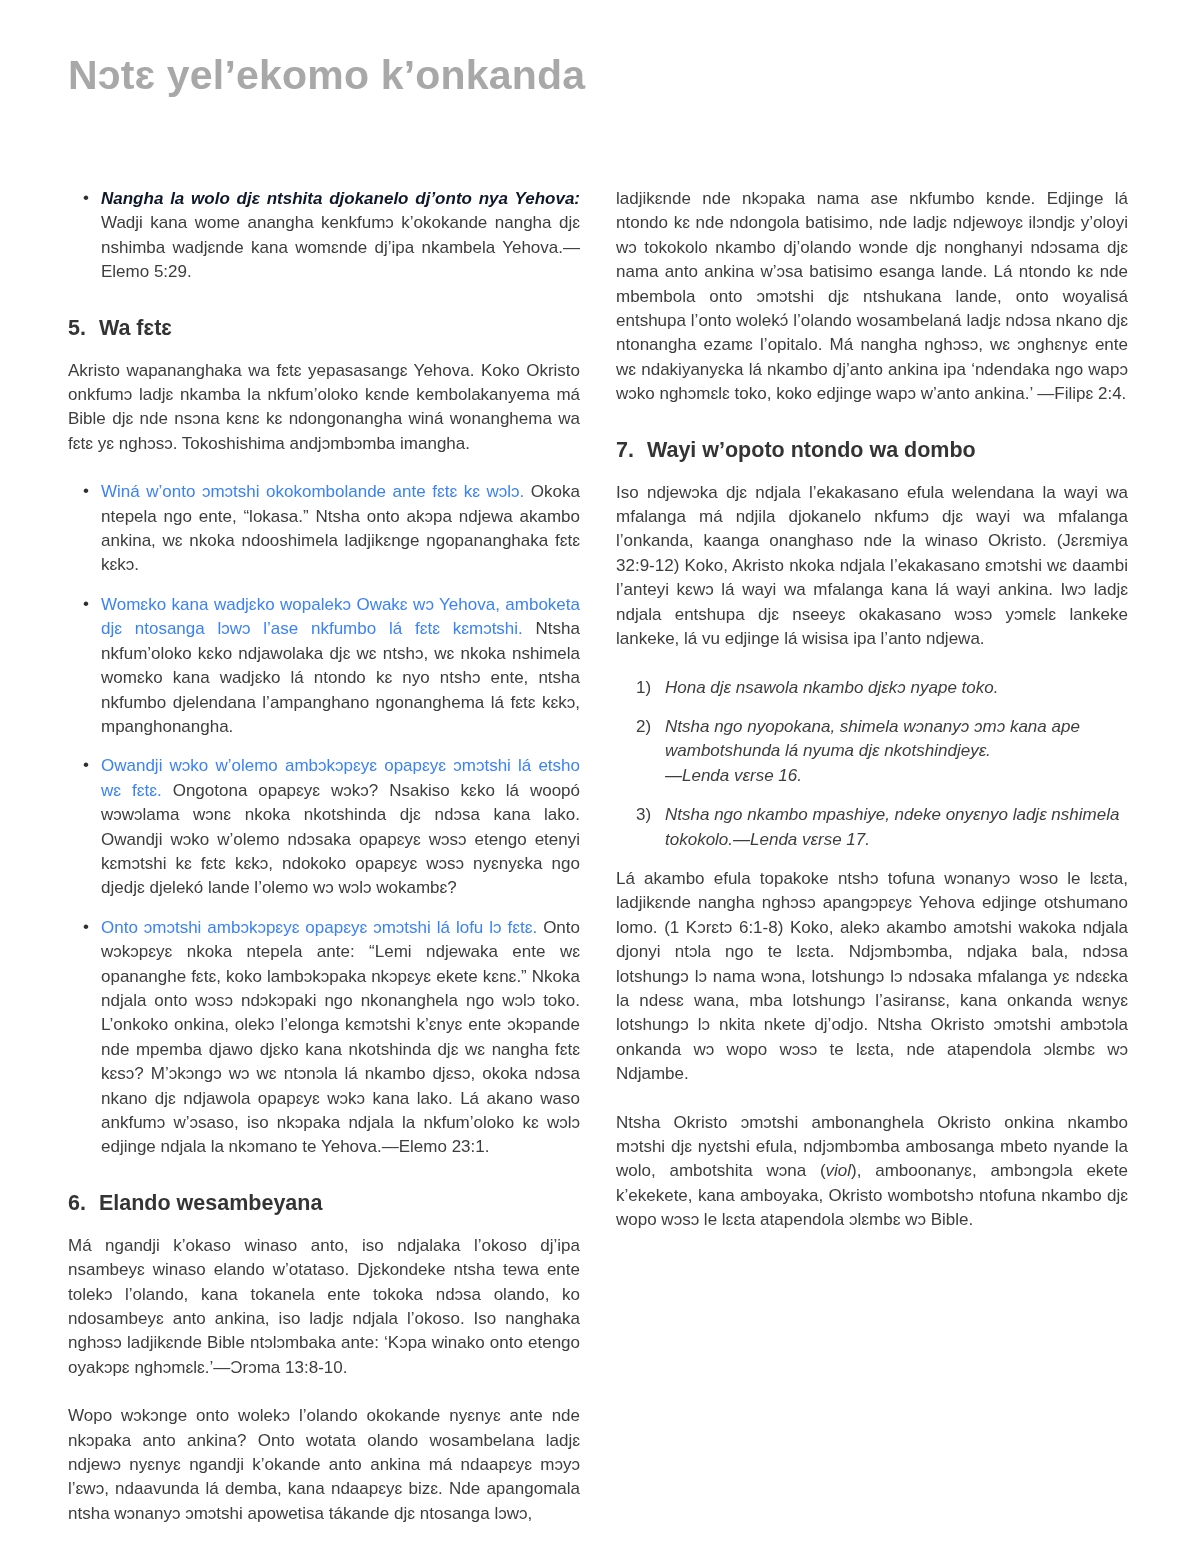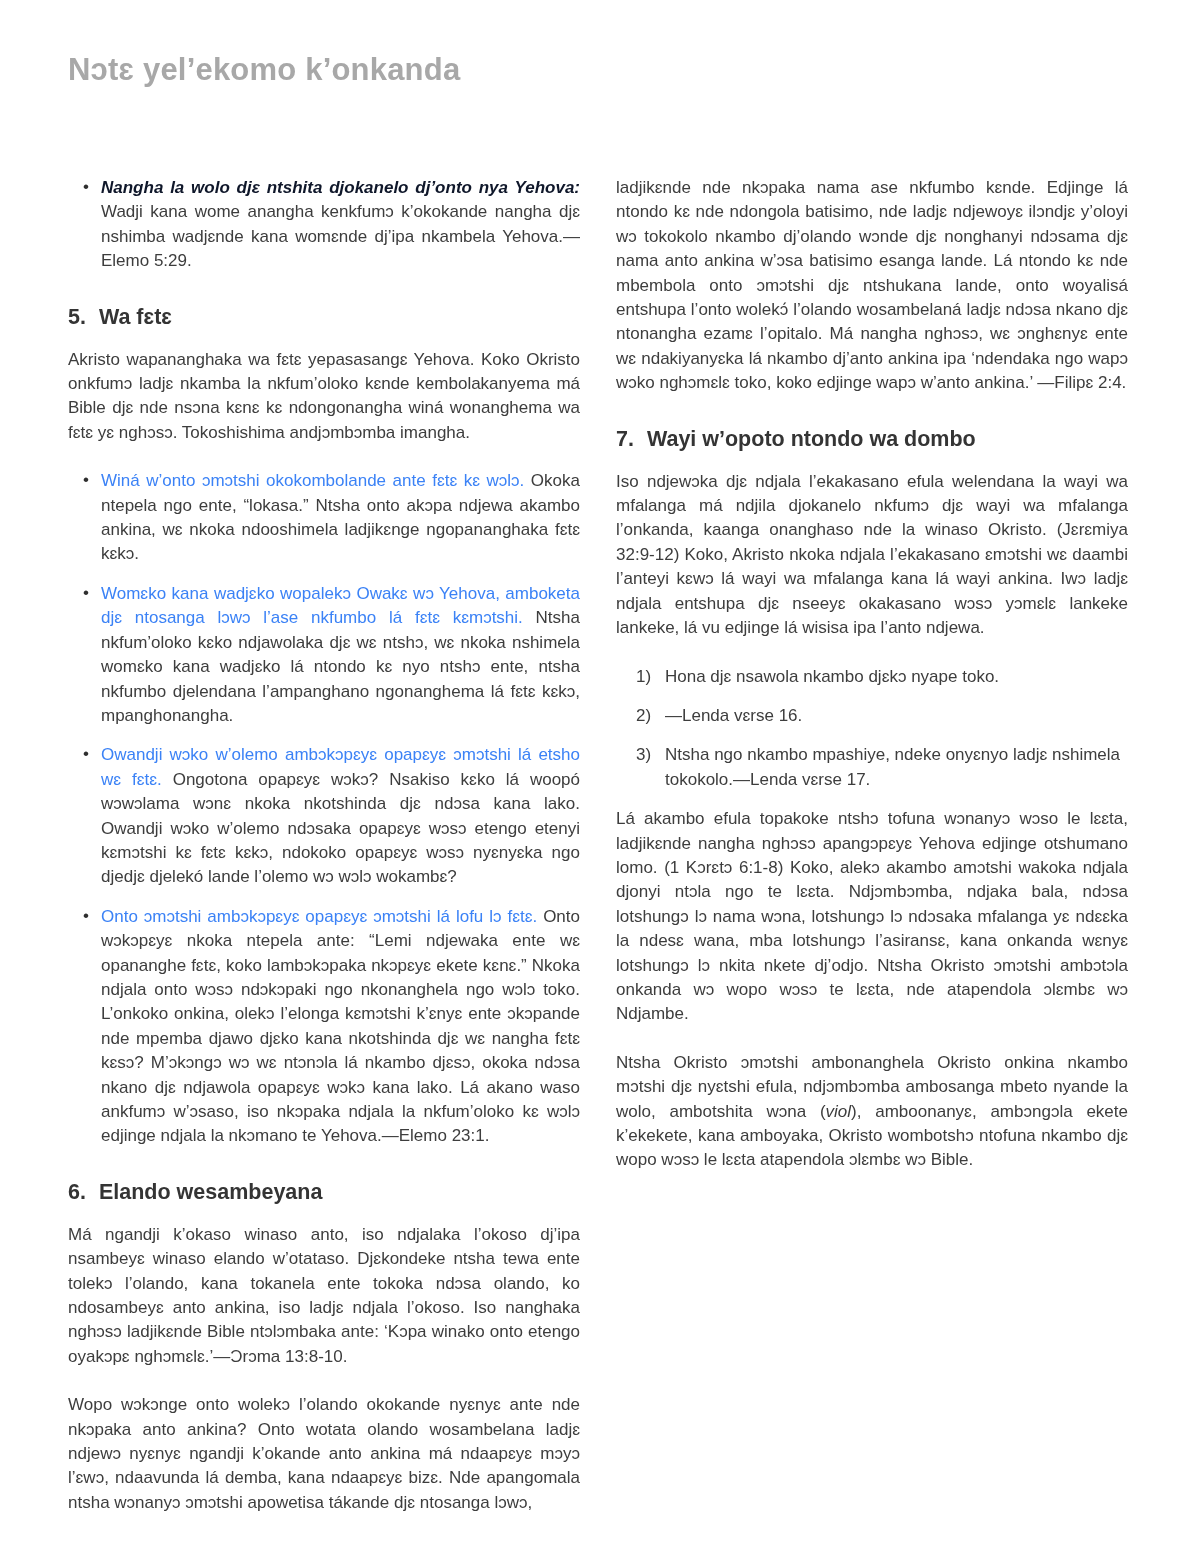--- a/index.html
+++ b/index.html
@@ -9,21 +9,21 @@
     width: 1200px;
     height: 1543px;
     margin: 0 auto;
     background: #ffffff;
     overflow: hidden;
     font-family: "Liberation Sans", sans-serif;
     color: #3d3d3d;
     padding: 52px 72px 40px 68px;
   }
   .doc-title {
-    font-size: 31px;
+    font-size: 41px;
     font-weight: bold;
     color: #a8a8a8;
     margin: 0 0 88px 0;
     letter-spacing: 0.2px;
   }
   .columns { display: flex; gap: 36px; }
   .col {
     width: 512px;
     flex: none;
     font-size: 17px;
@@ -58,21 +58,21 @@
   .lead-bold { font-weight: normal; color: #3b82f6; }
   .lead-bold-italic { font-weight: bold; font-style: italic; color: #0f172a; }
   .num-list { margin: 0 0 10px 0; }
   .num-item {
     display: flex;
     text-align: left;
     padding-left: 20px;
     margin: 0 0 15px 0;
   }
   .num-item .num { flex: none; width: 29px; }
-  .num-item .num-body { flex: 1 1 auto; }
+  .num-item .num-body { flex: 1 1 auto; font-style: italic; }
   .num-item .ref { display: block; }
   .italic { font-style: italic; margin-top: 28px; }
   .section-heading:first-child { margin-top: 0; }
 </style>
 </head>
 <body>
 
 <div class="page">
 
   <h1 class="doc-title">Nɔtɛ yel’ekomo k’onkanda</h1>
@@ -134,21 +134,21 @@
 
       <p class="para">Iso ndjewɔka djɛ ndjala l’ekakasano efula welendana la wayi wa mfalanga má ndjila djokanelo nkfumɔ djɛ wayi wa mfalanga l’onkanda, kaanga onanghaso nde la winaso Okristo. (Jɛrɛmiya 32:9-12) Koko, Akristo nkoka ndjala l’ekakasano ɛmɔtshi wɛ daambi l’anteyi kɛwɔ lá wayi wa mfalanga kana lá wayi ankina. Iwɔ ladjɛ ndjala entshupa djɛ nseeyɛ okakasano wɔsɔ yɔmɛlɛ lankeke lankeke, lá vu edjinge lá wisisa ipa l’anto ndjewa.</p>
 
       <div class="num-list">
         <div class="num-item">
           <span class="num">1)</span>
           <span class="num-body"><span>Hona djɛ nsawola nkambo djɛkɔ nyape toko.</span></span>
         </div>
         <div class="num-item">
           <span class="num">2)</span>
-          <span class="num-body"><span class="ref">—Lenda vɛrse 16.</span></span>
+          <span class="num-body"><span>Ntsha ngo nyopokana, shimela wɔnanyɔ ɔmɔ kana ape wambotshunda lá nyuma djɛ nkotshindjeyɛ.</span><span class="ref">—Lenda vɛrse 16.</span></span>
         </div>
         <div class="num-item">
           <span class="num">3)</span>
           <span class="num-body"><span>Ntsha ngo nkambo mpashiye, ndeke onyɛnyo ladjɛ nshimela tokokolo.—Lenda vɛrse 17.</span><span class="ref"></span></span>
         </div>
       </div>
 
       <p class="para">Lá akambo efula topakoke ntshɔ tofuna wɔnanyɔ wɔso le lɛɛta, ladjikɛnde nangha nghɔsɔ apangɔpɛyɛ Yehova edjinge otshumano lomo. (1 Kɔrɛtɔ 6:1-8) Koko, alekɔ akambo amɔtshi wakoka ndjala djonyi ntɔla ngo te lɛɛta. Ndjɔmbɔmba, ndjaka bala, ndɔsa lotshungɔ lɔ nama wɔna, lotshungɔ lɔ ndɔsaka mfalanga yɛ ndɛɛka la ndesɛ wana, mba lotshungɔ l’asiransɛ, kana onkanda wɛnyɛ lotshungɔ lɔ nkita nkete dj’odjo. Ntsha Okristo ɔmɔtshi ambɔtɔla onkanda wɔ wopo wɔsɔ te lɛɛta, nde atapendola ɔlɛmbɛ wɔ Ndjambe.</p>
 
       <p class="para"><span>Ntsha Okristo ɔmɔtshi ambonanghela Okristo onkina nkambo mɔtshi djɛ nyɛtshi efula, ndjɔmbɔmba ambosanga mbeto nyande la wolo, ambotshita wɔna (</span><span class="italic">viol</span><span>), amboonanyɛ, ambɔngɔla ekete k’ekekete, kana amboyaka, Okristo wombotshɔ ntofuna nkambo djɛ wopo wɔsɔ le lɛɛta atapendola ɔlɛmbɛ wɔ Bible.</span></p>

